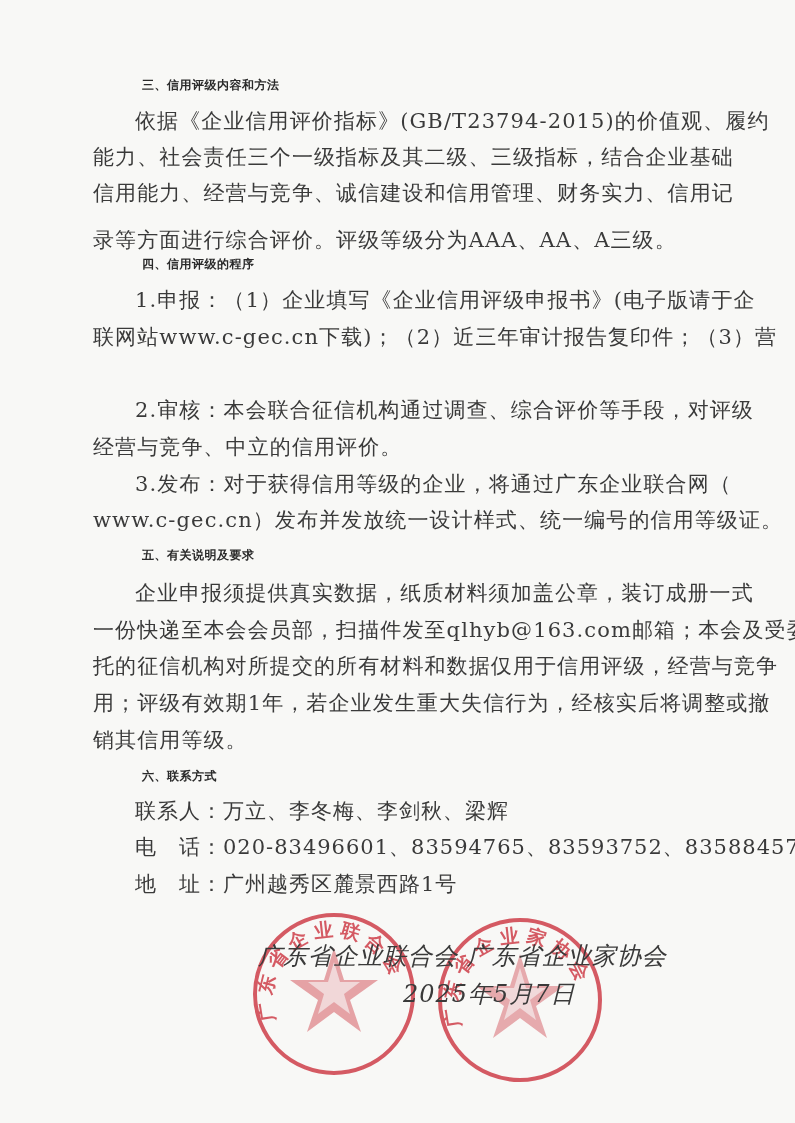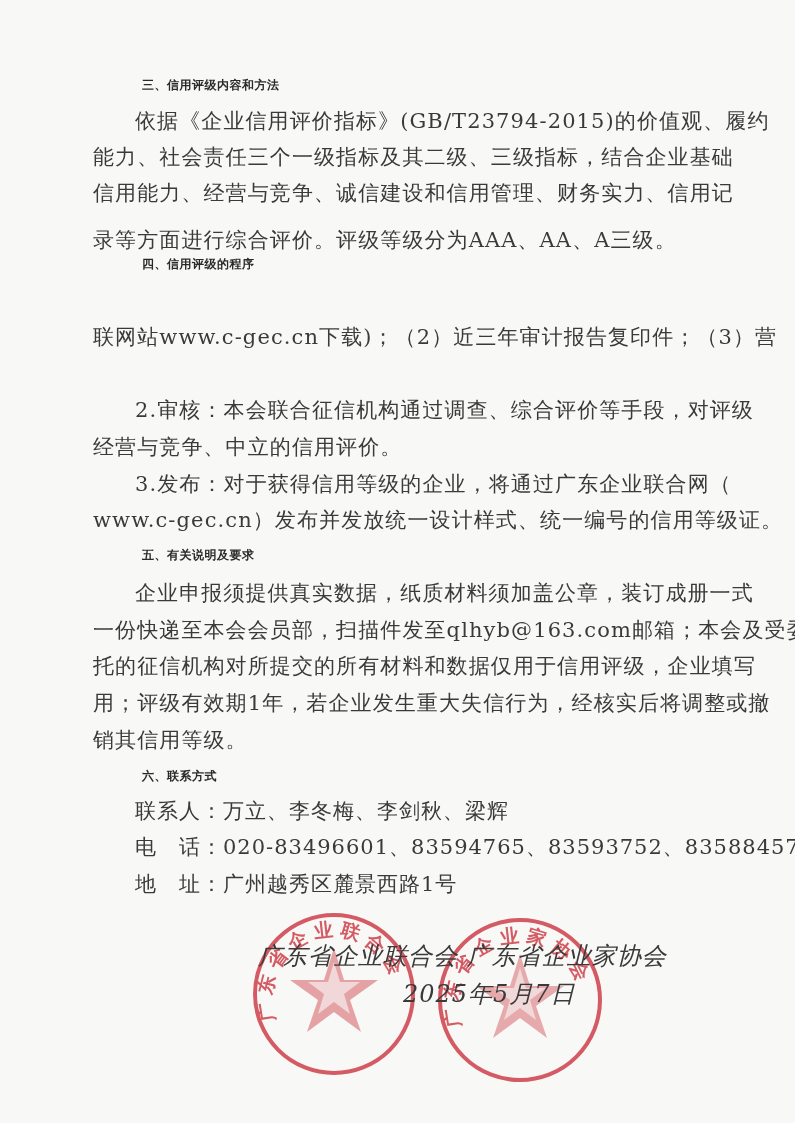--- a/index.html
+++ b/index.html
@@ -77,30 +77,31 @@
 
 <div class="page">
 
   <div class="heading" style="top:71px;">三、信用评级内容和方法</div>
   <div class="line indent" style="top:107px;">依据《企业信用评价指标》(GB/T23794-2015)的价值观、履约</div>
   <div class="line" style="top:143px;">能力、社会责任三个一级指标及其二级、三级指标，结合企业基础</div>
   <div class="line" style="top:179px;">信用能力、经营与竞争、诚信建设和信用管理、财务实力、信用记</div>
   <div class="line short" style="top:226px;">录等方面进行综合评价。评级等级分为AAA、AA、A三级。</div>
 
   <div class="heading" style="top:250px;">四、信用评级的程序</div>
+  <div class="line indent" style="top:286px;">1.申报：（1）企业填写《企业信用评级申报书》(电子版请于企</div>
   <div class="line" style="top:323px;">联网站www.c-gec.cn下载)；（2）近三年审计报告复印件；（3）营</div>
   <div class="line indent" style="top:396px;">2.审核：本会联合征信机构通过调查、综合评价等手段，对评级</div>
   <div class="line short" style="top:433px;">经营与竞争、中立的信用评价。</div>
   <div class="line indent" style="top:470px;">3.发布：对于获得信用等级的企业，将通过广东企业联合网（</div>
   <div class="line" style="top:506px;">www.c-gec.cn）发布并发放统一设计样式、统一编号的信用等级证。</div>
 
   <div class="heading" style="top:541px;">五、有关说明及要求</div>
   <div class="line indent" style="top:579px;">企业申报须提供真实数据，纸质材料须加盖公章，装订成册一式</div>
   <div class="line" style="top:616px;">一份快递至本会会员部，扫描件发至qlhyb@163.com邮箱；本会及受委</div>
-  <div class="line" style="top:652px;">托的征信机构对所提交的所有材料和数据仅用于信用评级，企业填写</div>
+  <div class="line" style="top:652px;">托的征信机构对所提交的所有材料和数据仅用于信用评级，经营与竞争</div>
   <div class="line" style="top:689px;">用；评级有效期1年，若企业发生重大失信行为，经核实后将调整或撤</div>
   <div class="line short" style="top:726px;">销其信用等级。</div>
 
   <div class="heading" style="top:762px;">六、联系方式</div>
   <div class="contact" style="top:797px;">
     <span>联系人：</span><span>万立、李冬梅、李剑秋、梁辉</span>
   </div>
   <div class="contact" style="top:833px;">
     <span class="k1">电</span><span>话：</span><span>020-83496601、83594765、83593752、83588457</span>
   </div>

